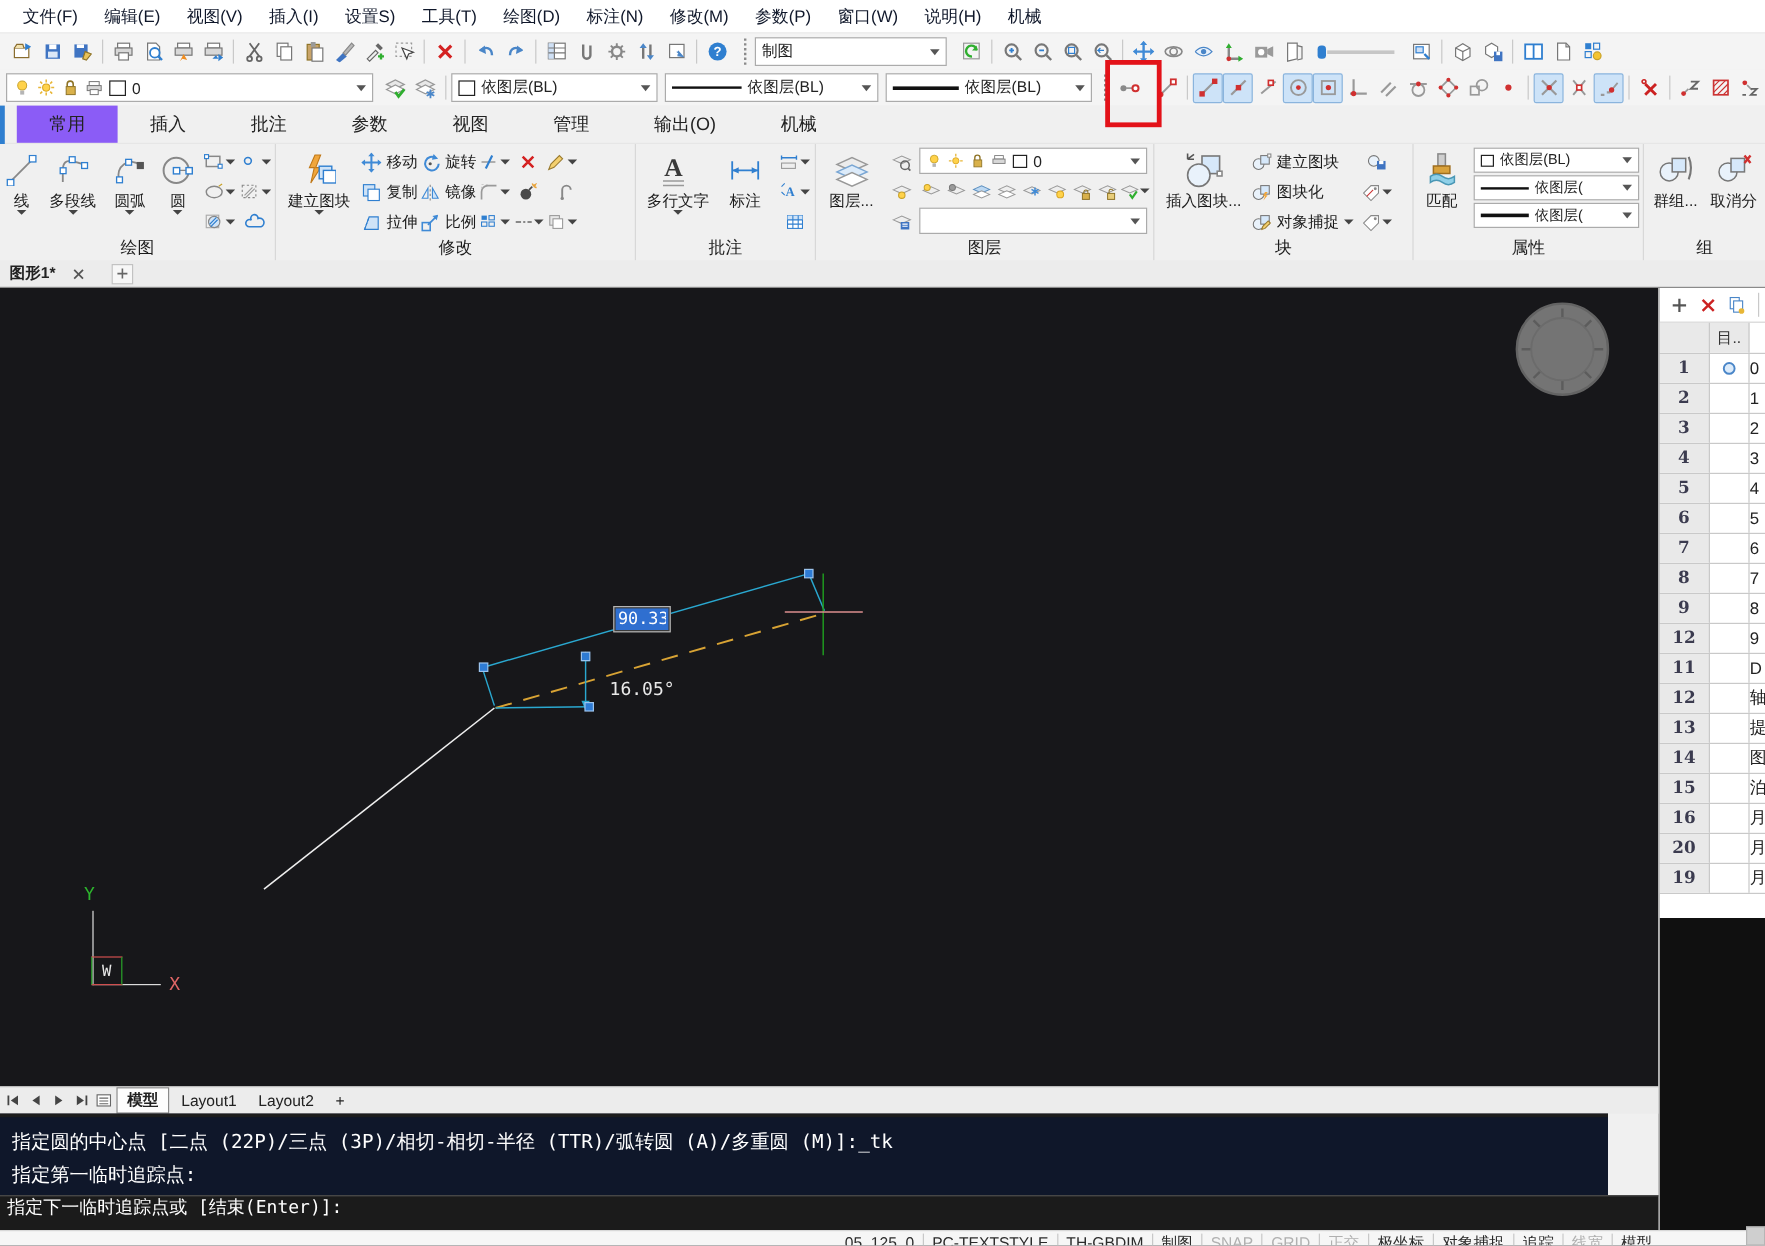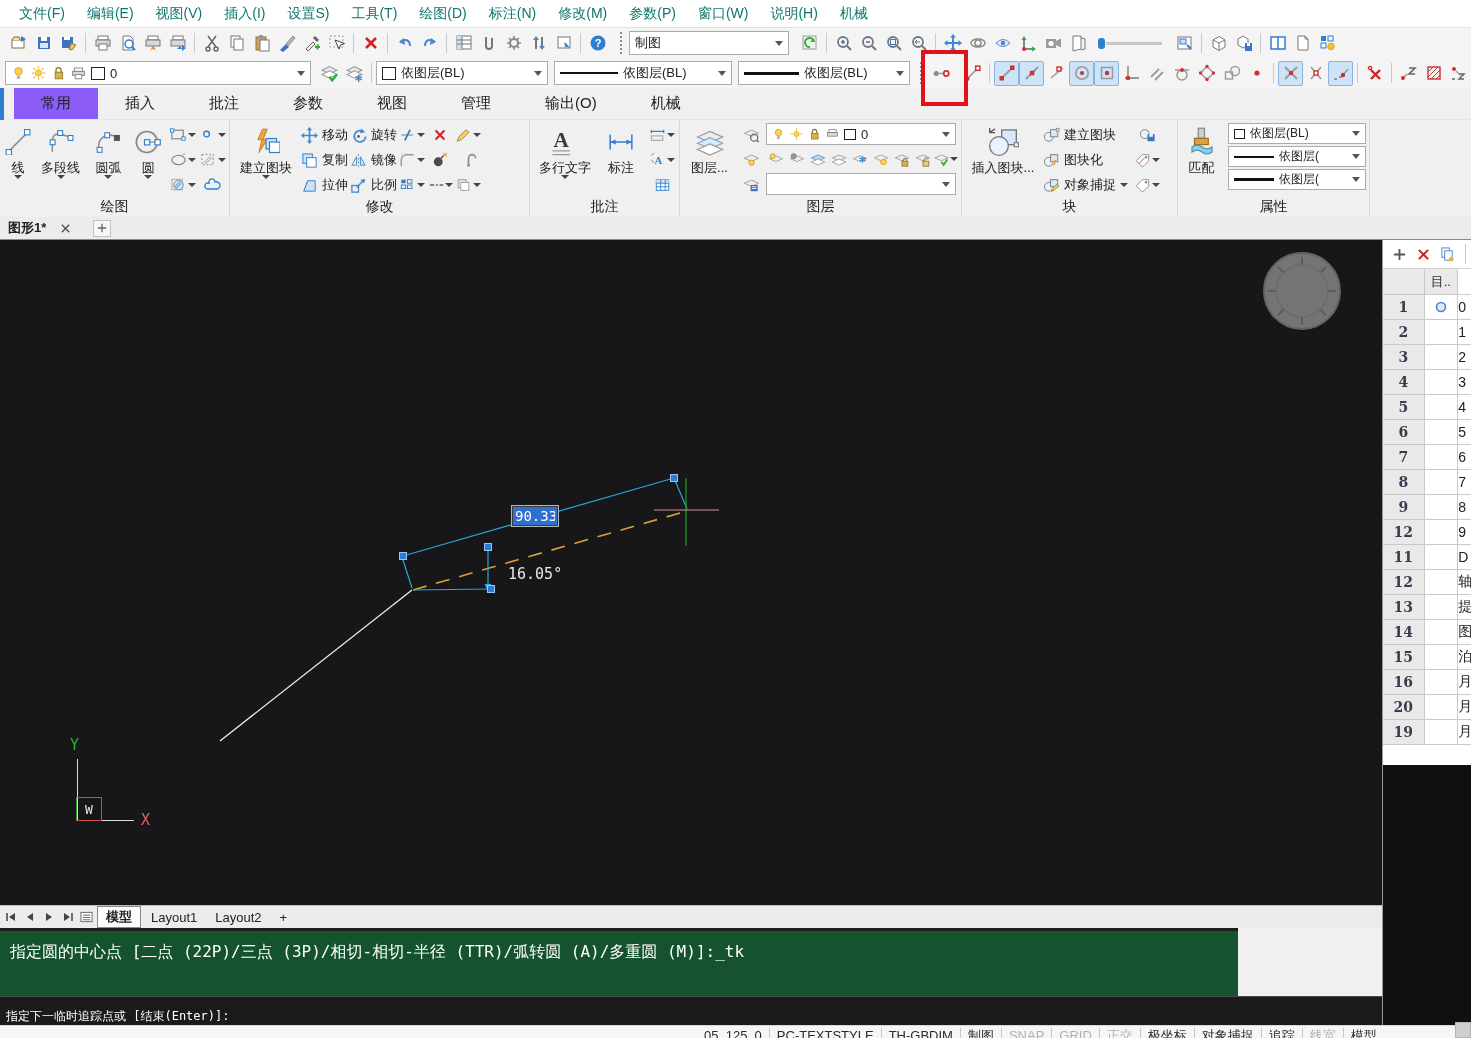--- a/index.html
+++ b/index.html
@@ -1,21 +1,21 @@
 <!DOCTYPE html>
 <html><head>
 <meta charset="utf-8">
 <style>
 *{box-sizing:border-box;margin:0;padding:0}
 html,body{width:1471px;height:1038px;overflow:hidden}
 body{position:relative;font-family:"Liberation Sans",sans-serif;background:#f0f0f0;font-size:13px;color:#222}
 .band{position:absolute;left:0;width:1471px}
 
 #menubar{top:0;height:28px;background:#ffffff;display:flex;align-items:center;padding-left:8px;font-size:14px;border-bottom:1px solid #e3e3e3}
-.mi{padding:0 11px;height:100%;display:flex;align-items:center;color:#0f766e;white-space:nowrap}
+.mi{padding:0 11px;height:100%;display:flex;align-items:center;color:#0f172a;white-space:nowrap}
 
 #toolbar1{top:28px;height:30px;background:#f4f4f4;display:flex;align-items:center;padding-left:6px}
 #toolbar2{top:58px;height:30px;background:#f4f4f4;display:flex;align-items:center;padding-left:5px}
 .tb{width:25px;height:25px;display:flex;align-items:center;justify-content:center;flex:none;border-radius:2px}
 .tb.on{background:#cde3f8;border:1px solid #8ab4dd}
 .sep{width:1px;height:20px;background:#c9c9c9;margin:0 4px;flex:none}
 .grip{width:3px;height:22px;border-left:2px dotted #8a8a8a;margin:0 6px 0 10px;flex:none}
 .combo{height:24px;background:#fff;border:1px solid #ababab;display:flex;align-items:center;font-size:13px;padding:0 5px;gap:5px;flex:none;white-space:nowrap}
 .chev{margin-left:auto;width:0;height:0;border-left:4px solid transparent;border-right:4px solid transparent;border-top:5px solid #555;flex:none}
 .swatch{width:14px;height:13px;background:#fff;border:1px solid #222;flex:none}
@@ -62,22 +62,22 @@
 .rhead{height:26px}
 .rhead .rn{background:#e9e9e9}
 .rhead .ric{background:#e9e9e9;color:#333;font-size:13px}
 #rdark{position:absolute;left:0;top:525px;width:89px;height:260px;background:#101010}
 
 #modeltabs{top:905px;height:23px;width:1382px;background:#ececec;display:flex;align-items:center;gap:2px;padding-left:2px;border-top:1px solid #bbb}
 .navbtn{width:17px;height:18px;display:flex;align-items:center;justify-content:center}
 .mtab{padding:1px 8px;font-size:13px}
 .mtab.active{background:#fdfdfd;border:1px solid #8a8a8a;font-weight:bold}
 
-#cmdhist{top:928px;height:68px;width:1238px;background:#14532d;border-top:3px solid #1d1d1d;color:#fff;font-family:"DejaVu Sans Mono",monospace;font-size:16px;padding:7px 0 0 10px;line-height:27px;white-space:nowrap;overflow:hidden}
-#cmdline{top:996px;height:29px;width:1382px;background:#1b1b1b;color:#fff;font-family:"DejaVu Sans Mono",monospace;font-size:12px;display:flex;align-items:flex-end;padding-left:6px;border-top:1px solid #4a4a4a}
+#cmdhist{top:928px;height:68px;width:1340px;background:#0f172a;border-top:3px solid #1d1d1d;color:#fff;font-family:"DejaVu Sans Mono",monospace;font-size:16px;padding:7px 0 0 10px;line-height:27px;white-space:nowrap;overflow:hidden}
+#cmdline{top:996px;height:29px;width:1382px;background:#1b1b1b;color:#fff;font-family:"DejaVu Sans Mono",monospace;font-size:15px;display:flex;align-items:flex-start;padding-left:6px;border-top:1px solid #4a4a4a}
 
 #statusbar{top:1025px;height:13px;background:#f6f6f6;border-top:1px solid #d8d8d8;display:flex;align-items:flex-start;overflow:hidden;font-size:13px;line-height:19px;white-space:nowrap}
 #statusbar .sp{width:697px;flex:none}
 .sitem{padding:0 7px;color:#2b2b2b}
 .sitem.off{color:#b0b0b0}
 .sline{width:1px;height:12px;background:#c8c8c8;margin-top:2px}
 #corner{position:absolute;left:1455px;top:1022px;width:16px;height:16px;background:#cfcfcf;border:1px solid #b5b5b5}
 
 #redrect{position:absolute;left:921px;top:50px;width:47px;height:56px;border:4px solid #e31219;z-index:60;background:transparent}
 svg{display:block}
@@ -1080,20 +1080,45 @@
         <span class="combo" style="width:138px;height:21px">
             <span class="lineSample thick" style="max-width:40px"></span>
             <span style="font-size:12px">依图层(</span>
             <span class="chev"></span>
           </span>
       </div>
     </div>
     <div class="plabel">属性</div>
   </div>
 
+  <div class="panel" style="width:101px;border-right:0">
+    <div class="pbody">
+      <div class="bigbtn" style="width:52px">
+        <span class="bicon">
+            <svg width="30" height="30" viewBox="0 0 24 24">
+              <circle cx="8" cy="13" r="6" fill="#e9f2fb" stroke="#777"></circle>
+              <rect x="10" y="4" width="9" height="9" fill="#d6e8fa" stroke="#777"></rect>
+              <path d="M21 3q3 7 0 15" fill="none" stroke="#777" stroke-width="1.4"></path>
+            </svg>
+          </span>
+        <span class="blabel">群组...</span>
+      </div>
+      <div class="bigbtn" style="width:52px">
+        <span class="bicon">
+            <svg width="30" height="30" viewBox="0 0 24 24">
+              <circle cx="8" cy="13" r="6" fill="#e9f2fb" stroke="#777"></circle>
+              <rect x="10" y="4" width="9" height="9" fill="#d6e8fa" stroke="#777"></rect>
+              <path d="M19 2l4 5M23 2l-4 5" stroke="#d03030" stroke-width="1.6"></path>
+            </svg>
+          </span>
+        <span class="blabel">取消分</span>
+      </div>
+    </div>
+    <div class="plabel">组</div>
+  </div>
 </div>
 
 <div class="band" id="doctabs">
   <span class="dtab">
     <span>图形1*</span>
     <svg width="11" height="11" viewBox="0 0 12 12">
         <path d="M2 2l8 8M10 2l-8 8" stroke="#555" stroke-width="1.6"></path>
       </svg>
   </span>
   <span class="plus">
@@ -1306,20 +1331,21 @@
       </svg>
     </span>
   <span class="mtab active">模型</span>
   <span class="mtab">Layout1</span>
   <span class="mtab">Layout2</span>
   <span class="mtab">+</span>
 </div>
 
 <div class="band" id="cmdhist">
   <div>指定圆的中心点 [二点 (22P)/三点 (3P)/相切-相切-半径 (TTR)/弧转圆 (A)/多重圆 (M)]:_tk</div>
+  <div>指定第一临时追踪点:</div>
 </div>
 <div class="band" id="cmdline">
   <span>指定下一临时追踪点或 [结束(Enter)]:</span>
 </div>
 
 <div class="band" id="statusbar">
   <span class="sp"></span>
   <span class="sitem">05, 125, 0</span>
   <span class="sline"></span>
   <span class="sitem">PC-TEXTSTYLE</span>

